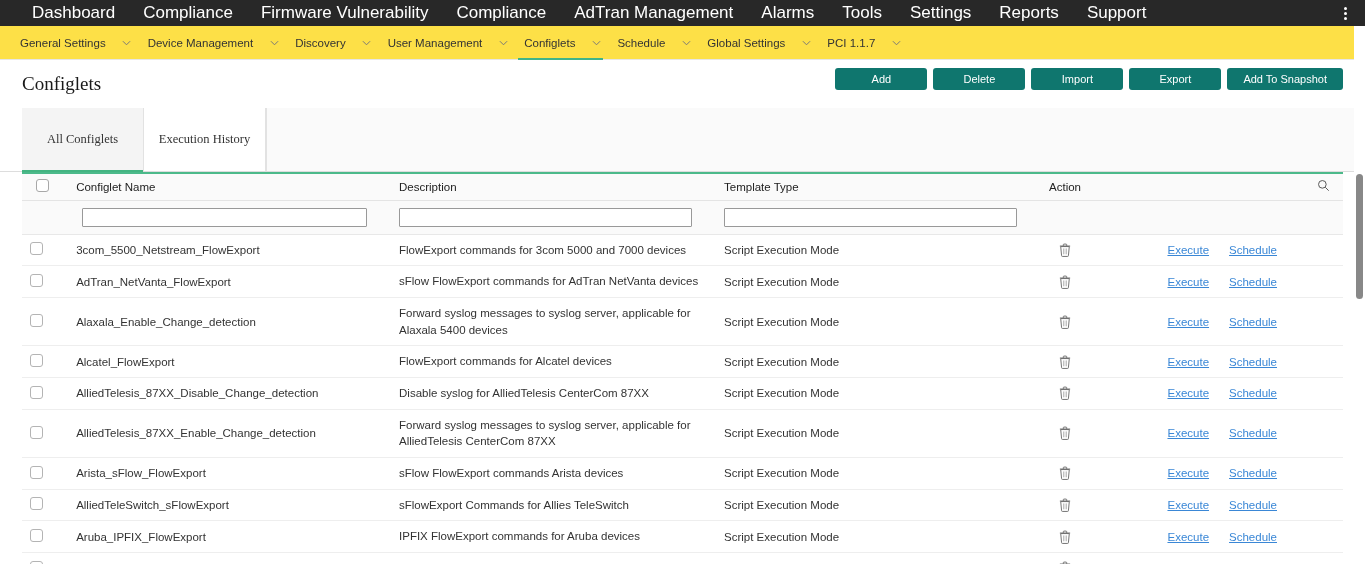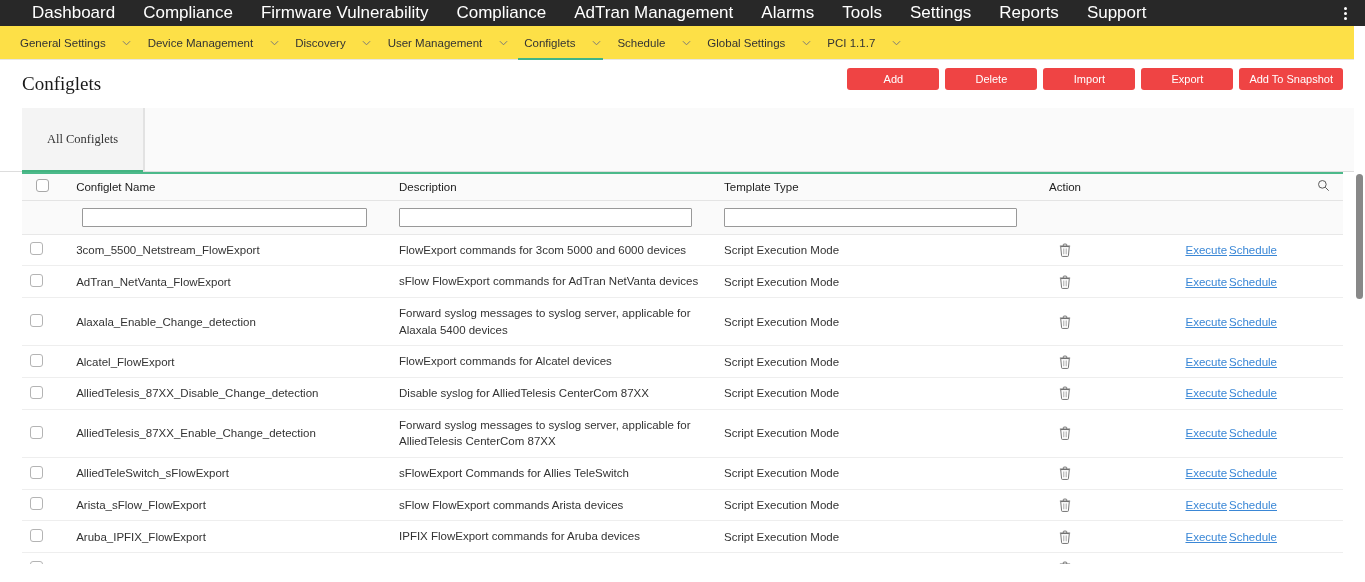--- a/index.html
+++ b/index.html
@@ -88,27 +88,27 @@
     font-size: 19px;
     color: #1a1a1a;
     font-weight: normal;
   }
   #action-buttons {
     position: absolute;
     right: 22px; top: 8px;
     display: flex; gap: 6px;
   }
   .gbtn {
-    background: #ef4444;
+    background: #0f766e;
     color: #ffffff;
     border: none;
     border-radius: 3px;
     height: 22px;
     min-width: 92px;
-    padding: 0 10px;
+    padding: 0 16px;
     font-size: 11px;
     font-family: "Liberation Sans", sans-serif;
     cursor: pointer;
     white-space: nowrap;
   }
 
   
   #tabs {
     display: flex;
     padding-left: 22px;
@@ -231,21 +231,21 @@
   }
   .trash {
     width: 40px;
     display: flex; align-items: center; justify-content: flex-start;
     padding-left: 10px;
     cursor: pointer;
   }
   .act-links {
     margin-left: auto;
     display: flex;
-    gap: 2px;
+    gap: 20px;
     padding-right: 50px;
     align-items: flex-end;
   }
   .act-links a {
     color: #3a87d6;
     font-size: 11.5px;
     text-decoration: underline;
     cursor: pointer;
   }
   .search-ico { cursor: pointer; }
@@ -360,20 +360,23 @@
       <button class="gbtn">Delete</button>
       <button class="gbtn">Import</button>
       <button class="gbtn">Export</button>
       <button class="gbtn">Add To Snapshot</button>
     </div>
 </div>
 
 <div id="tabs">
   <div class="tab active">
       <span>All Configlets</span>
+    </div>
+    <div class="tab">
+      <span>Execution History</span>
     </div>
     <div id="tabs-fill"></div>
 </div>
 
 <div id="table-wrap">
   <table>
     <colgroup>
       <col style="width:44px">
         <col style="width:308px">
         <col style="width:310px">
@@ -413,21 +416,21 @@
           <input type="text" value="" style="">
         </td>
         <td></td>
         <td></td>
       </tr>
     </tbody>
     <tbody class="data" id="rows-body">
         <tr>
           <td class="d-check"><span class="cbx"></span></td>
           <td class="d-name">3com_5500_Netstream_FlowExport</td>
-          <td class="d-desc">FlowExport commands for 3com 5000 and 6000 devices</td>
+          <td class="d-desc">FlowExport commands for 3com 5000 and 7000 devices</td>
           <td>Script Execution Mode</td>
           <td class="d-act" colspan="2">
             <div class="act-cell">
               <span class="trash">
                 <svg width="12" height="14" viewBox="0 0 14 16">
                   <path d="M2 4 h10 l-1 10.5 a1 1 0 0 1 -1 1 h-6 a1 1 0 0 1 -1 -1 z" fill="none" stroke="#6b6b6b" stroke-width="1.1"></path>
                   <line x1="1" y1="3.4" x2="13" y2="3.4" stroke="#6b6b6b" stroke-width="1.2"></line>
                   <path d="M5 3.2 v-1.3 a0.8 0.8 0 0 1 0.8 -0.8 h2.4 a0.8 0.8 0 0 1 0.8 0.8 v1.3" fill="none" stroke="#6b6b6b" stroke-width="1.1"></path>
                   <line x1="5.6" y1="6.2" x2="5.6" y2="13" stroke="#8c8c8c" stroke-width="0.9"></line>
                   <line x1="8.4" y1="6.2" x2="8.4" y2="13" stroke="#8c8c8c" stroke-width="0.9"></line>
@@ -550,45 +553,45 @@
               </span>
               <span class="act-links">
                 <a>Execute</a>
                 <a>Schedule</a>
               </span>
             </div>
           </td>
         </tr>
         <tr>
           <td class="d-check"><span class="cbx"></span></td>
+          <td class="d-name">Arista_sFlow_FlowExport</td>
+          <td class="d-desc">sFlow FlowExport commands Arista devices</td>
+          <td>Script Execution Mode</td>
+          <td class="d-act" colspan="2">
+            <div class="act-cell">
+              <span class="trash">
+                <svg width="12" height="14" viewBox="0 0 14 16">
+                  <path d="M2 4 h10 l-1 10.5 a1 1 0 0 1 -1 1 h-6 a1 1 0 0 1 -1 -1 z" fill="none" stroke="#6b6b6b" stroke-width="1.1"></path>
+                  <line x1="1" y1="3.4" x2="13" y2="3.4" stroke="#6b6b6b" stroke-width="1.2"></line>
+                  <path d="M5 3.2 v-1.3 a0.8 0.8 0 0 1 0.8 -0.8 h2.4 a0.8 0.8 0 0 1 0.8 0.8 v1.3" fill="none" stroke="#6b6b6b" stroke-width="1.1"></path>
+                  <line x1="5.6" y1="6.2" x2="5.6" y2="13" stroke="#8c8c8c" stroke-width="0.9"></line>
+                  <line x1="8.4" y1="6.2" x2="8.4" y2="13" stroke="#8c8c8c" stroke-width="0.9"></line>
+                </svg>
+              </span>
+              <span class="act-links">
+                <a>Execute</a>
+                <a>Schedule</a>
+              </span>
+            </div>
+          </td>
+        </tr>
+        <tr>
+          <td class="d-check"><span class="cbx"></span></td>
           <td class="d-name">AlliedTeleSwitch_sFlowExport</td>
           <td class="d-desc">sFlowExport Commands for Allies TeleSwitch</td>
-          <td>Script Execution Mode</td>
-          <td class="d-act" colspan="2">
-            <div class="act-cell">
-              <span class="trash">
-                <svg width="12" height="14" viewBox="0 0 14 16">
-                  <path d="M2 4 h10 l-1 10.5 a1 1 0 0 1 -1 1 h-6 a1 1 0 0 1 -1 -1 z" fill="none" stroke="#6b6b6b" stroke-width="1.1"></path>
-                  <line x1="1" y1="3.4" x2="13" y2="3.4" stroke="#6b6b6b" stroke-width="1.2"></line>
-                  <path d="M5 3.2 v-1.3 a0.8 0.8 0 0 1 0.8 -0.8 h2.4 a0.8 0.8 0 0 1 0.8 0.8 v1.3" fill="none" stroke="#6b6b6b" stroke-width="1.1"></path>
-                  <line x1="5.6" y1="6.2" x2="5.6" y2="13" stroke="#8c8c8c" stroke-width="0.9"></line>
-                  <line x1="8.4" y1="6.2" x2="8.4" y2="13" stroke="#8c8c8c" stroke-width="0.9"></line>
-                </svg>
-              </span>
-              <span class="act-links">
-                <a>Execute</a>
-                <a>Schedule</a>
-              </span>
-            </div>
-          </td>
-        </tr>
-        <tr>
-          <td class="d-check"><span class="cbx"></span></td>
-          <td class="d-name">Arista_sFlow_FlowExport</td>
-          <td class="d-desc">sFlow FlowExport commands Arista devices</td>
           <td>Script Execution Mode</td>
           <td class="d-act" colspan="2">
             <div class="act-cell">
               <span class="trash">
                 <svg width="12" height="14" viewBox="0 0 14 16">
                   <path d="M2 4 h10 l-1 10.5 a1 1 0 0 1 -1 1 h-6 a1 1 0 0 1 -1 -1 z" fill="none" stroke="#6b6b6b" stroke-width="1.1"></path>
                   <line x1="1" y1="3.4" x2="13" y2="3.4" stroke="#6b6b6b" stroke-width="1.2"></line>
                   <path d="M5 3.2 v-1.3 a0.8 0.8 0 0 1 0.8 -0.8 h2.4 a0.8 0.8 0 0 1 0.8 0.8 v1.3" fill="none" stroke="#6b6b6b" stroke-width="1.1"></path>
                   <line x1="5.6" y1="6.2" x2="5.6" y2="13" stroke="#8c8c8c" stroke-width="0.9"></line>
                   <line x1="8.4" y1="6.2" x2="8.4" y2="13" stroke="#8c8c8c" stroke-width="0.9"></line>

